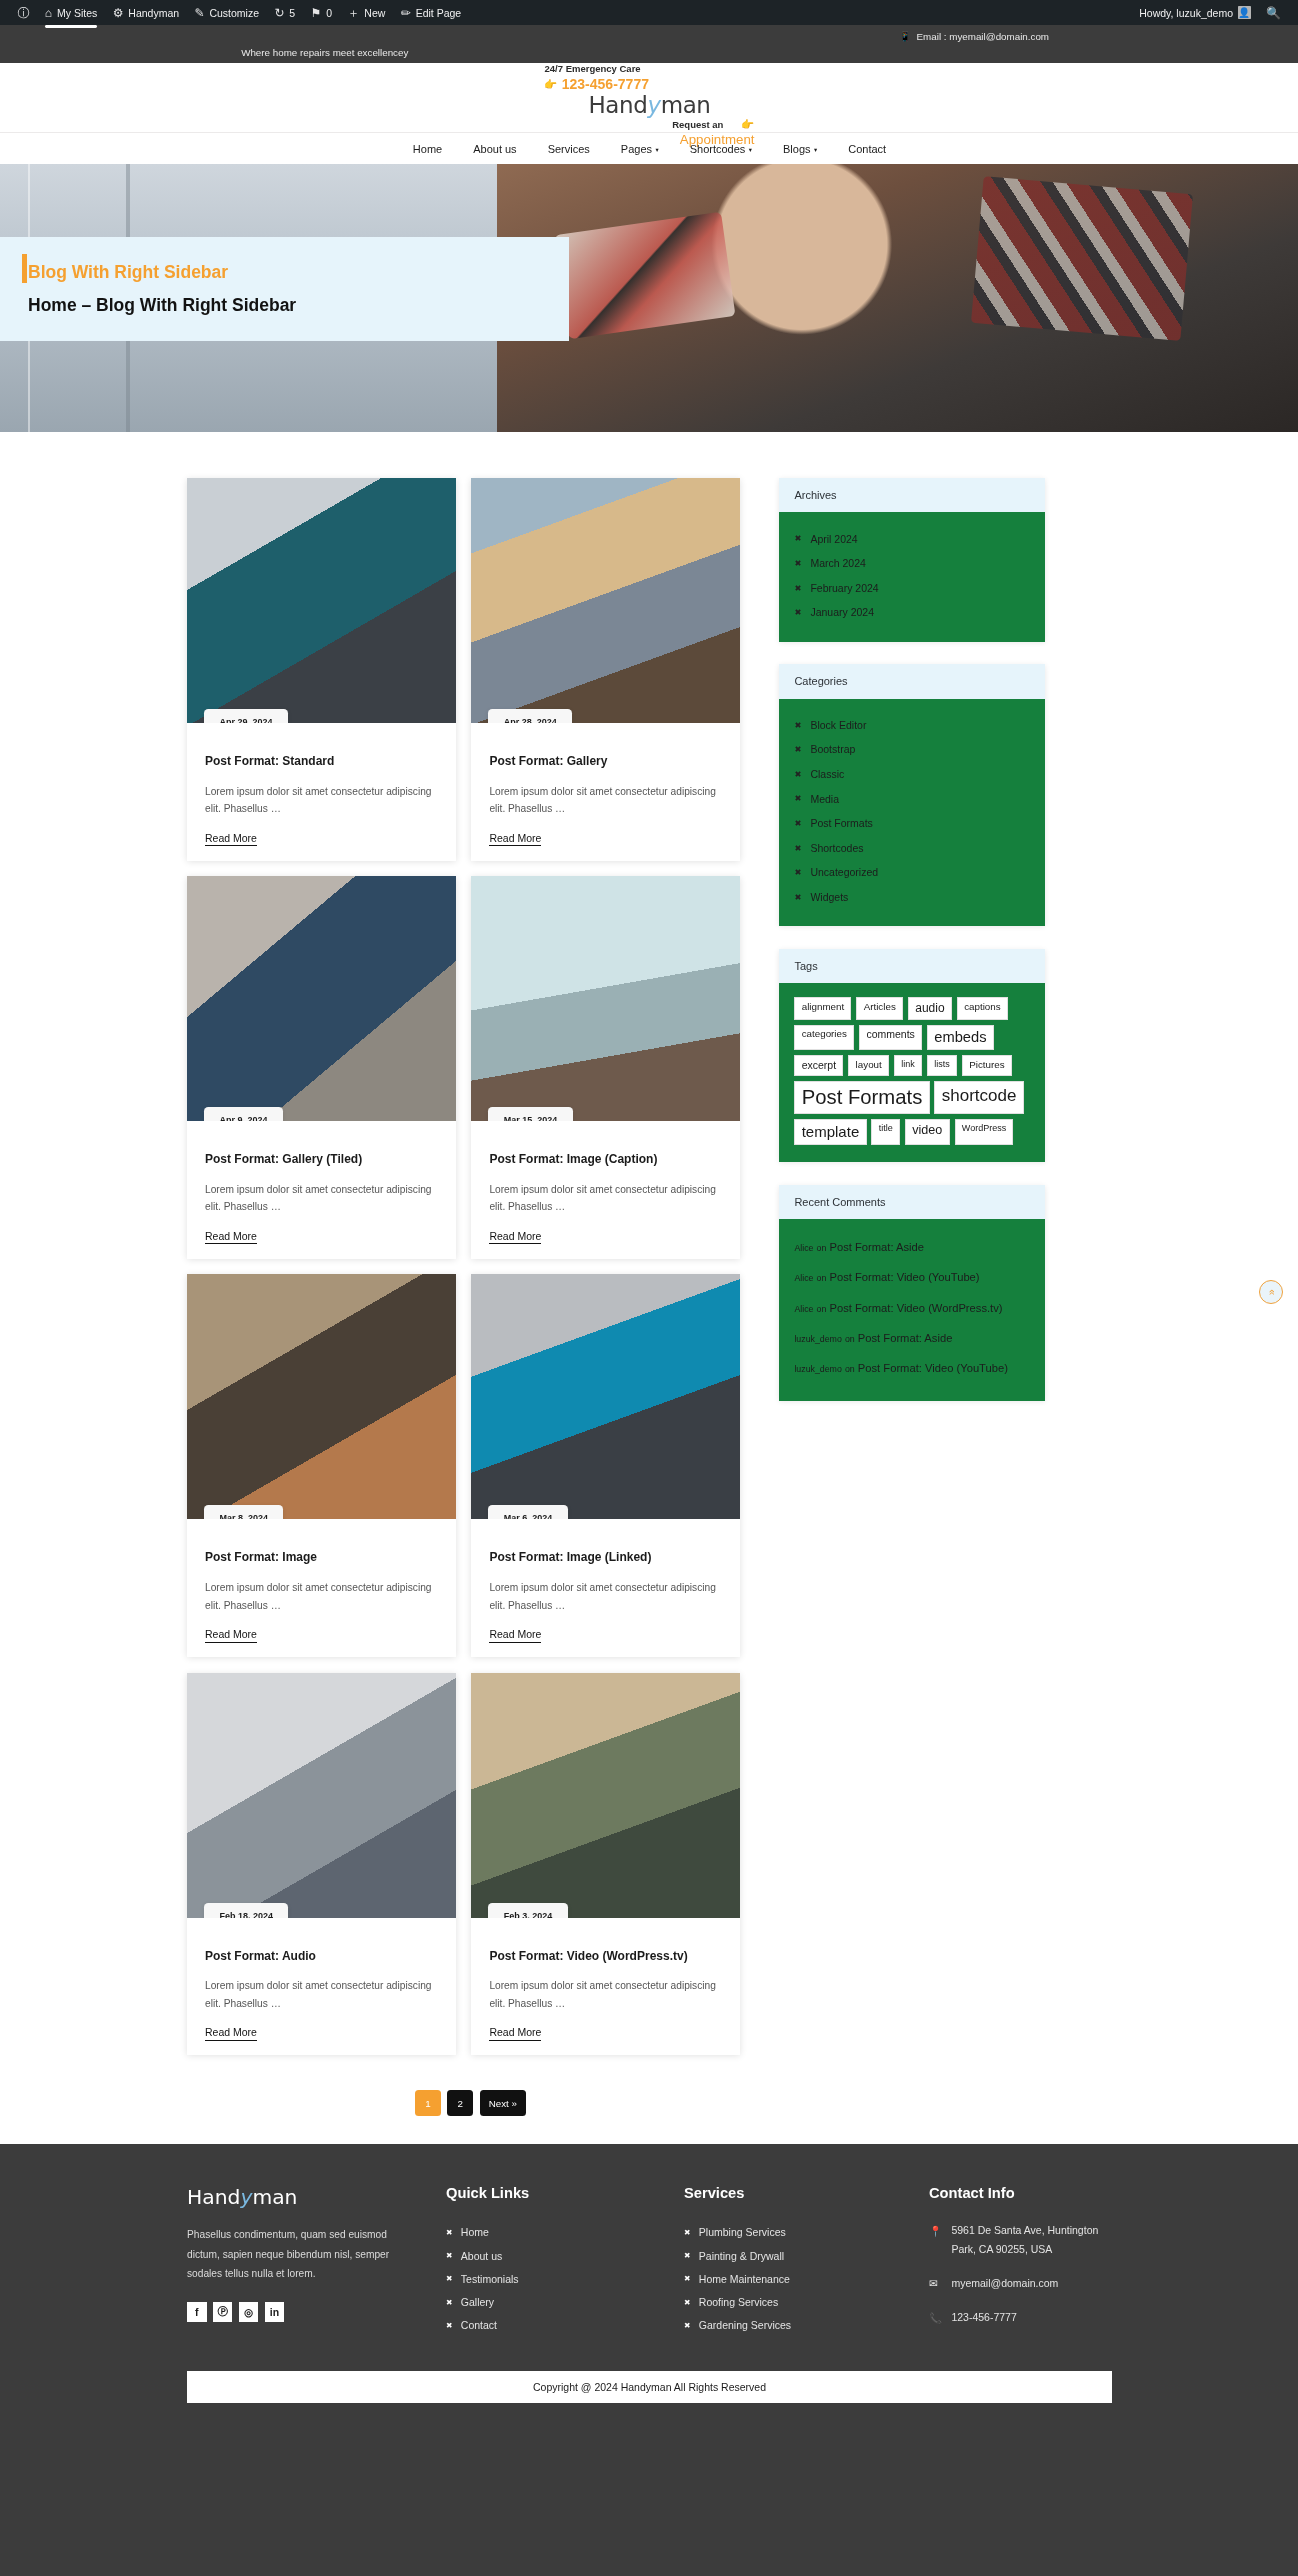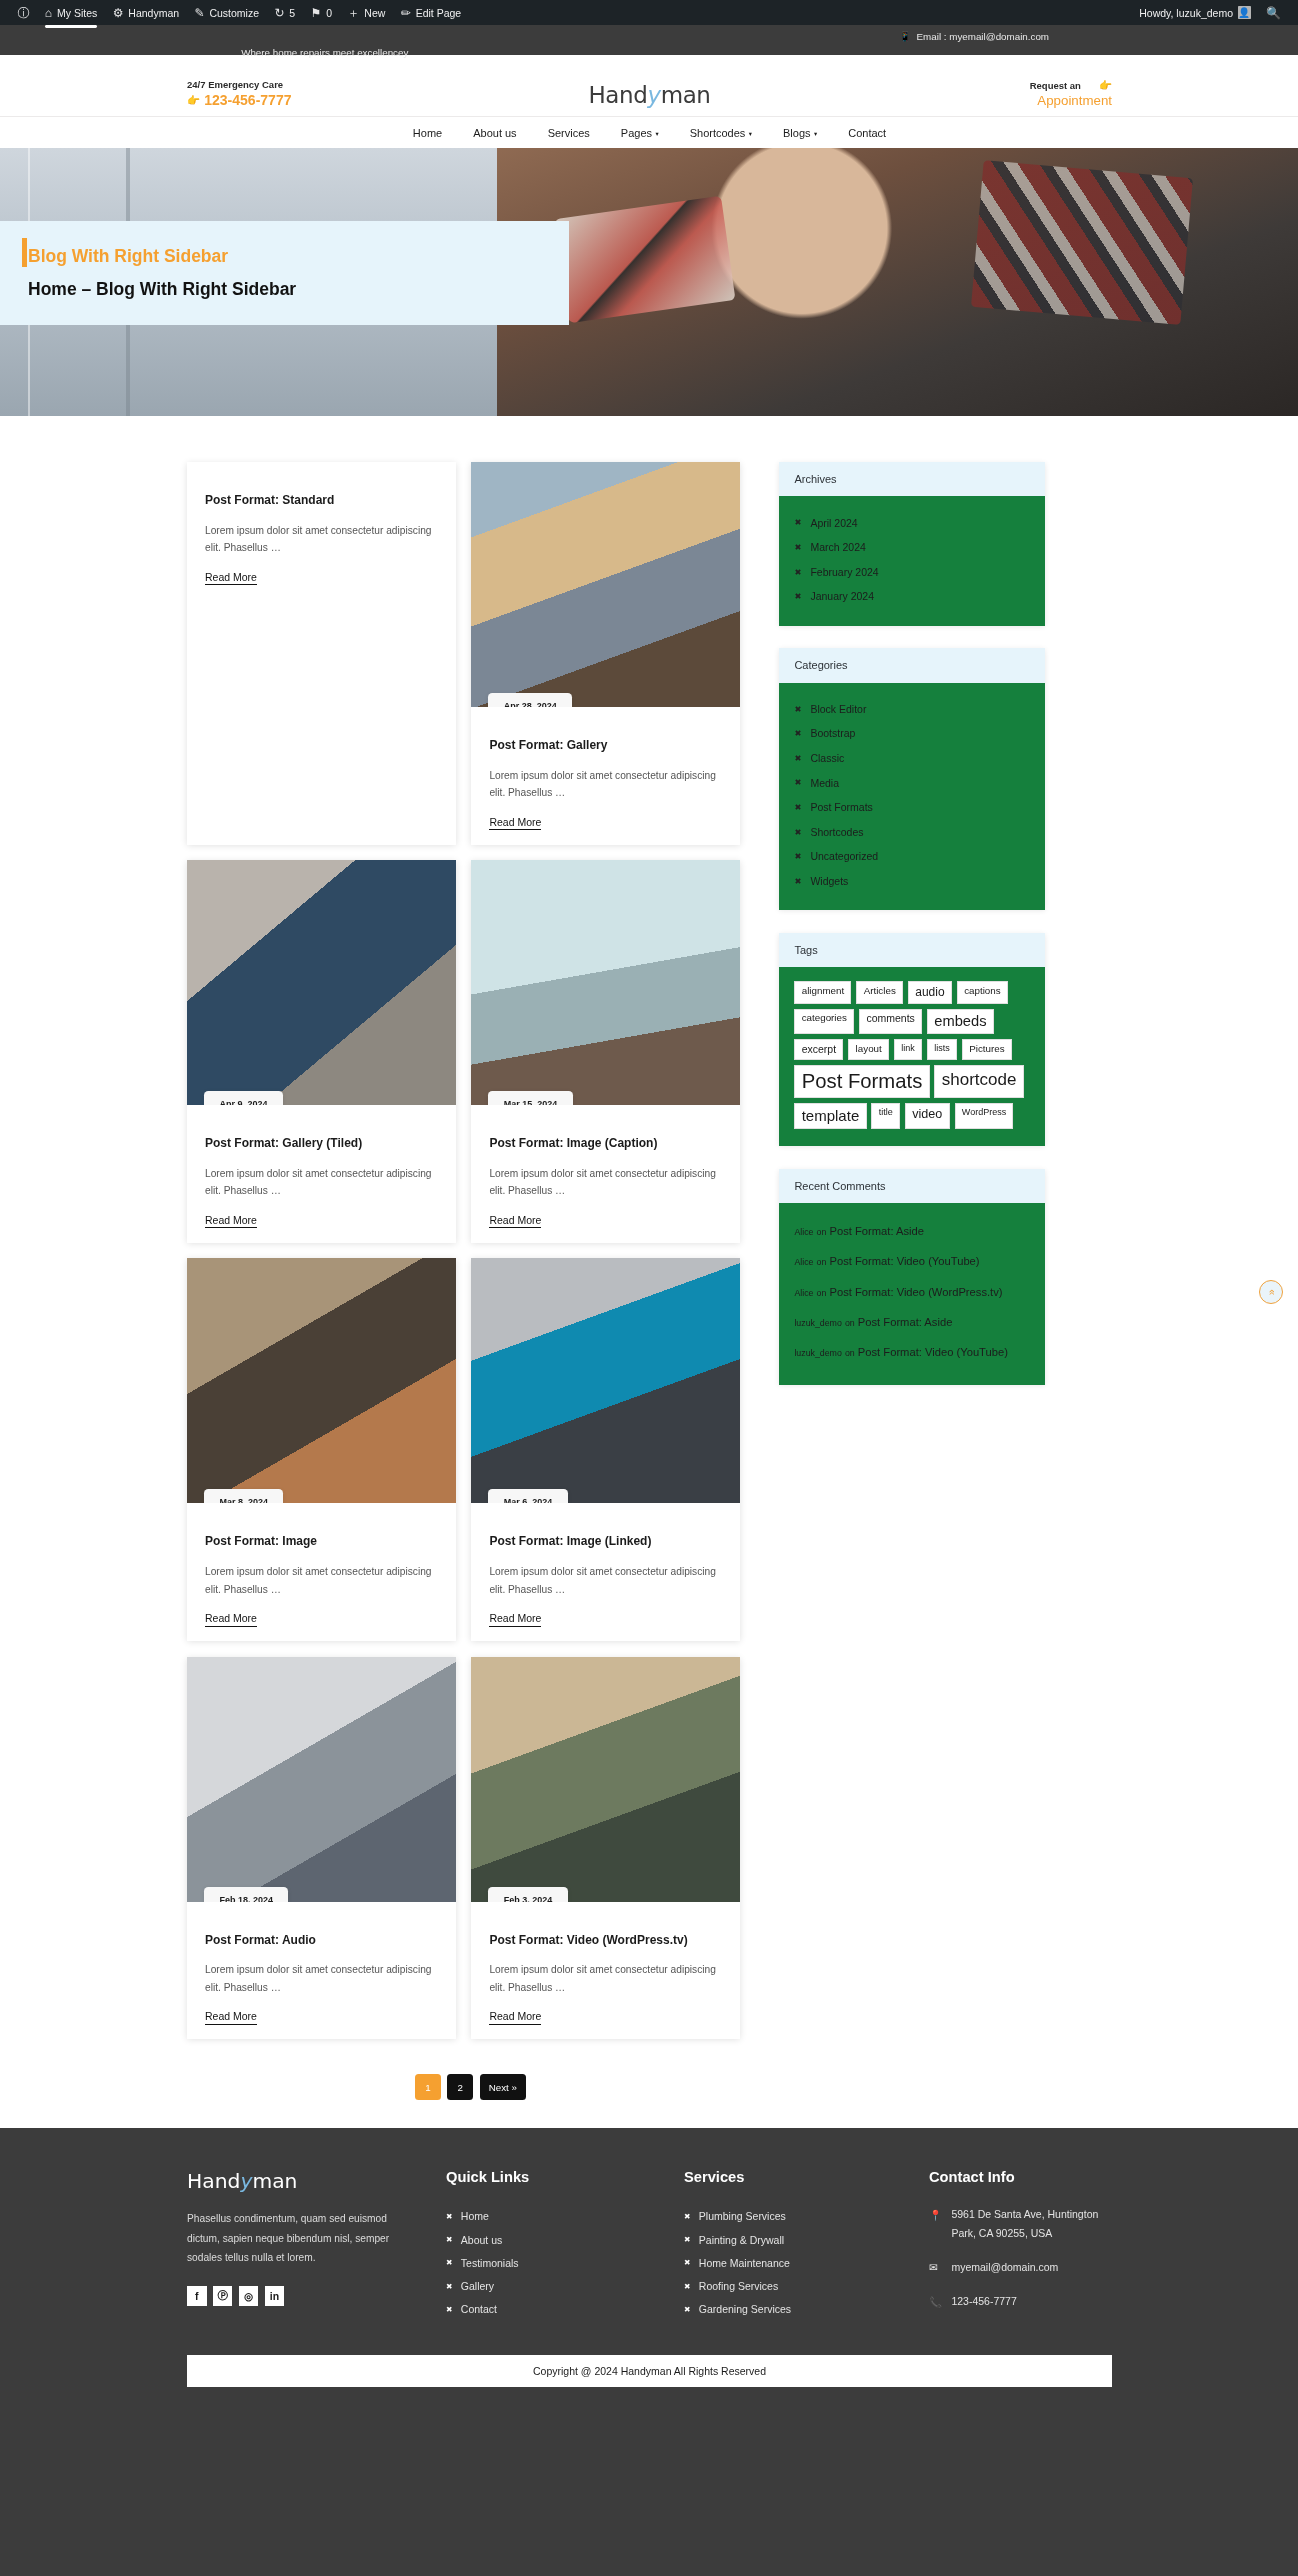--- a/index.html
+++ b/index.html
@@ -38,22 +38,22 @@
     background: #3c3c3c; color: #e9e9e9; height: 22px;
     display: flex; align-items: center; font-size: 9.8px;
   }
   .topbar .tagline { width: 50%; text-align: center; margin-top: 32px; }
   .topbar .email { width: 50%; text-align: center; display: flex;
     align-items: center; justify-content: center; gap: 4.9px; }
 
   
   .site-shell { background: #fff; }
   .header-main {
-    max-width: 981px; margin: 8px auto; height: 53px;
-    display: flex; align-items: flex-end; padding: 0 28px;
+    max-width: 981px; margin: 16px auto; height: 53px;
+    display: flex; align-items: center; padding: 0 28px; flex-direction: column;
   }
   .hdr-left { width: 210px; }
   .hdr-left .lbl { font-size: 9.5px; color: #2b2b2b; font-weight: 600; }
   .hdr-left .phone {
     font-size: 14px; color: #f5a030; font-weight: 600;
     margin-top: 2.1px; display: flex; align-items: center; gap: 4.2px;
   }
   .hdr-logo { flex: 1; text-align: center; }
   .logo-text {
     font-size: 23px; color: #3c3c3c; letter-spacing: -0.4px;
@@ -358,20 +358,24 @@
       <div class="hero-sub">Blog With Right Sidebar</div>
       <div class="hero-title">Home – Blog With Right Sidebar</div>
     </div>
   </div>
 
   <div class="content">
 
     <div style="width:567px">
       <div class="posts" id="post-grid">
           <div class="post-card">
+            <div class="pc-thumb">
+              <div class="ph img-a"></div>
+              <div class="pc-date">Apr 29, 2024</div>
+            </div>
             <div class="pc-body"><div class="pc-title">Post Format: Standard</div><div class="pc-exc">Lorem ipsum dolor sit amet consectetur adipiscing elit. Phasellus …</div><a href="#" class="pc-more">Read More</a></div>
           </div>
           <div class="post-card">
             <div class="pc-thumb">
               <div class="ph img-b"></div>
               <div class="pc-date">Apr 28, 2024</div>
             </div>
             <div class="pc-body"><div class="pc-title">Post Format: Gallery</div><div class="pc-exc">Lorem ipsum dolor sit amet consectetur adipiscing elit. Phasellus …</div><a href="#" class="pc-more">Read More</a></div>
           </div>
           <div class="post-card">

